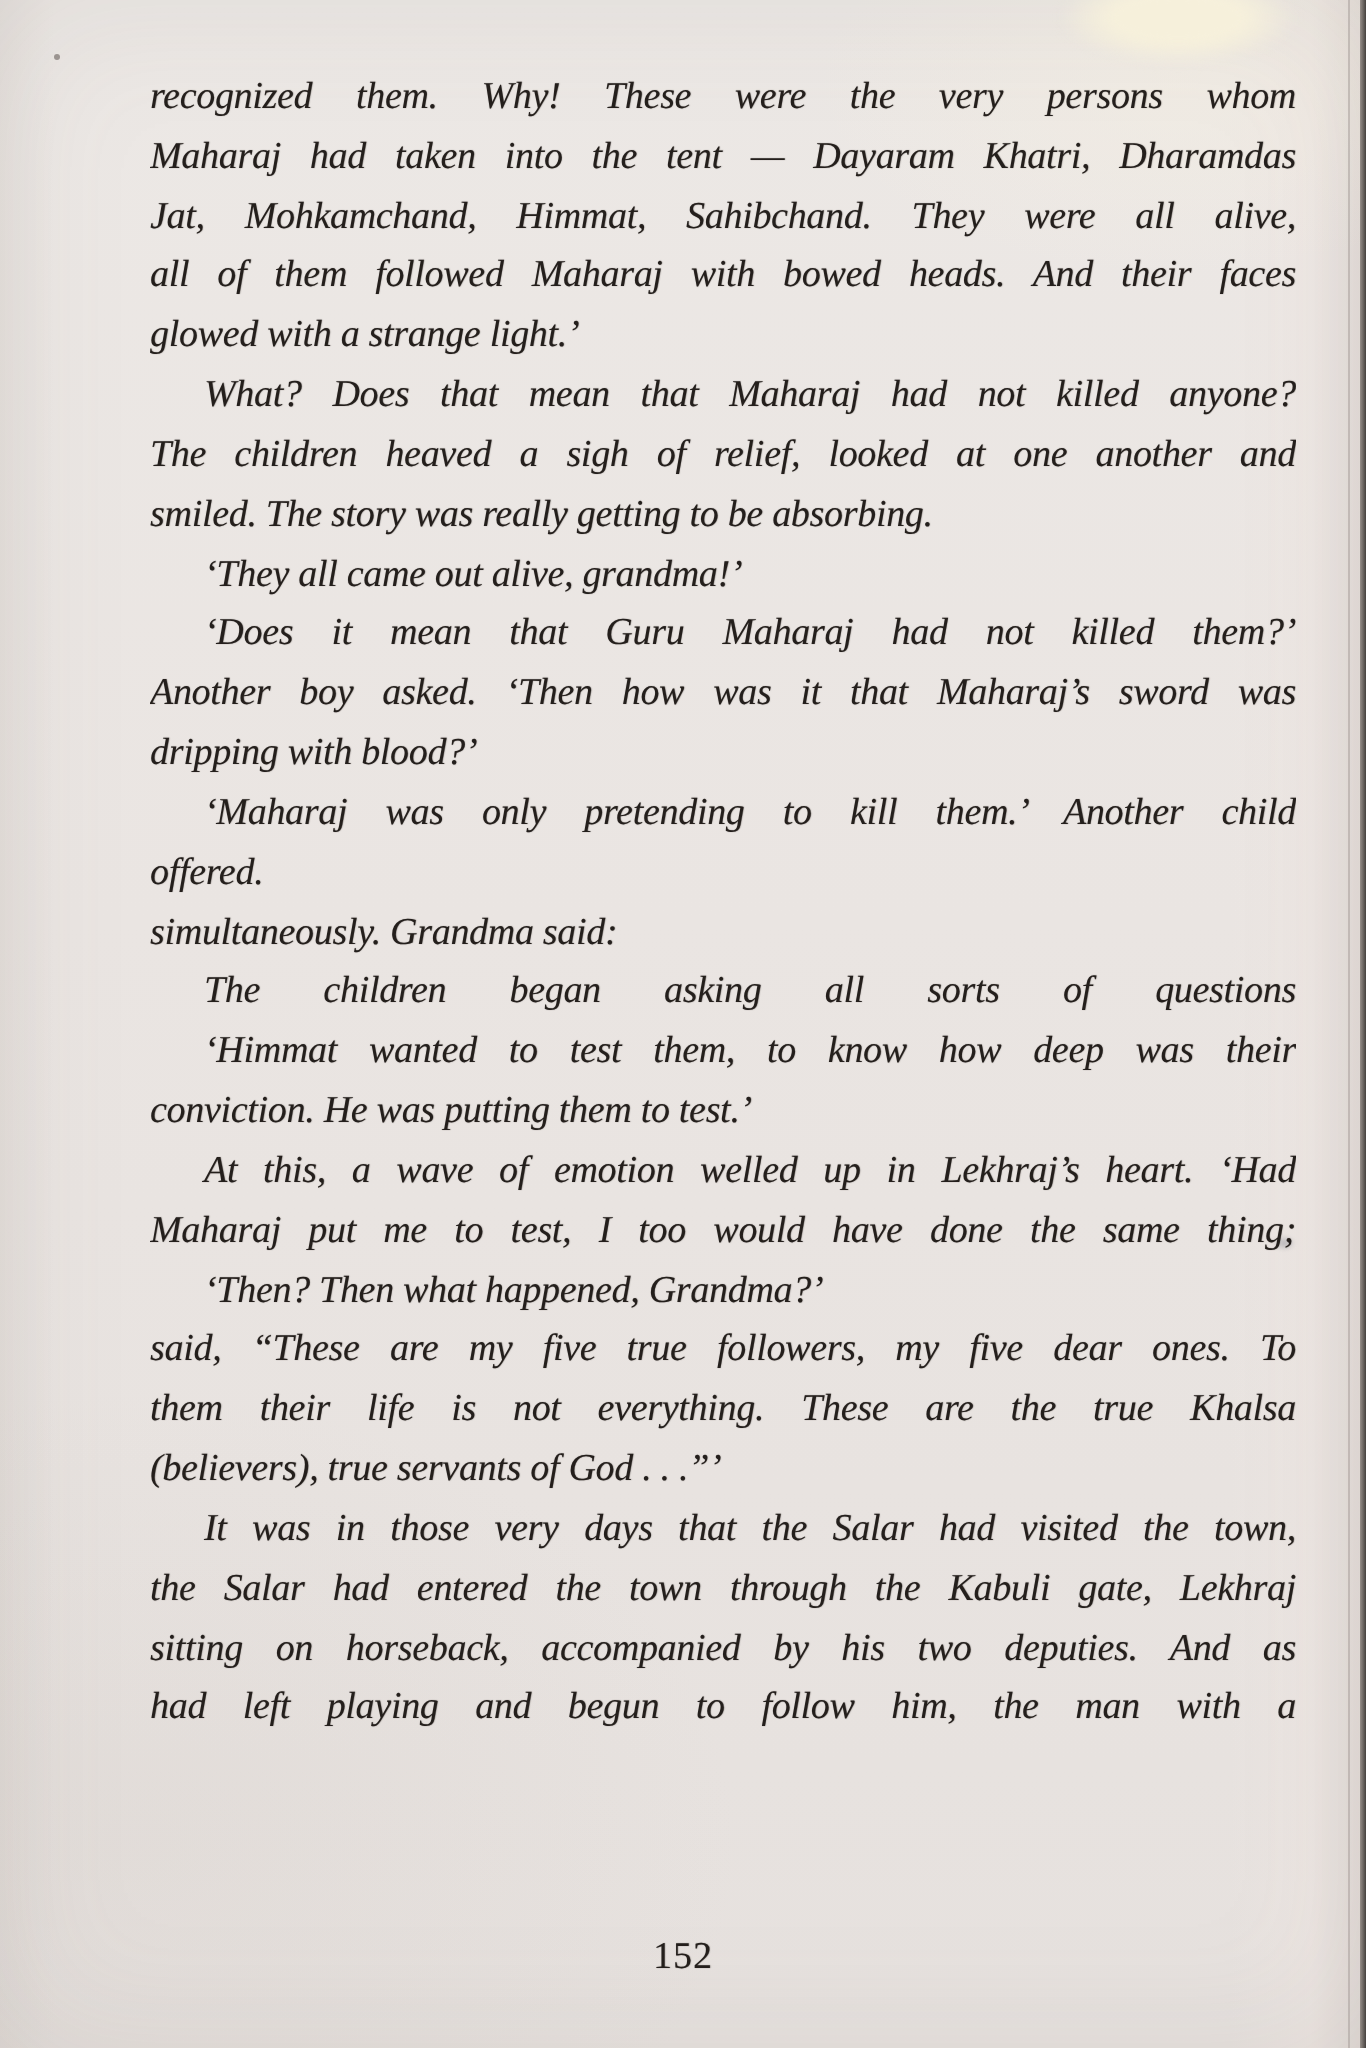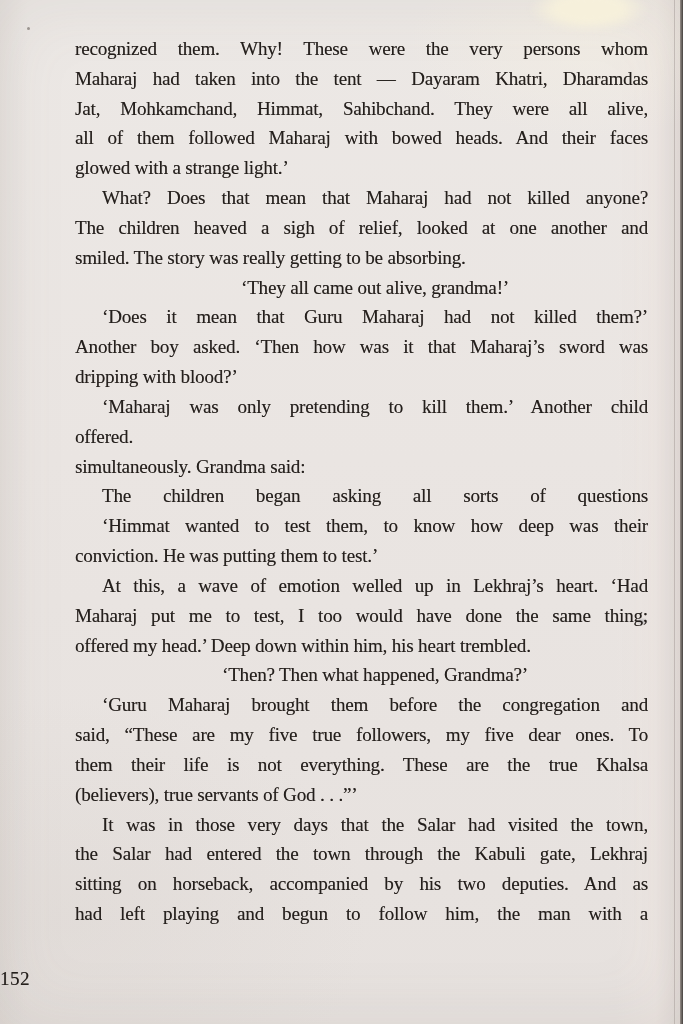--- a/index.html
+++ b/index.html
@@ -50,37 +50,38 @@
     background:radial-gradient(closest-side,rgba(108,112,124,.38),rgba(108,112,124,0) 75%);
     filter:blur(.7px);
   }
   
   .text-block{
     position:absolute;left:75px;top:34px;width:573px;
     font-size:19px;
     letter-spacing:-0.15px;
     color:var(--ink);
     text-shadow:0.2px 0.2px 0.55px rgba(40,34,29,.5);
+    font-style:italic;
   }
   .line{
     height:29.84px;
     line-height:29.84px;
     overflow:hidden;
     white-space:nowrap;
     text-align:left;
   }
   .line.justify{
     white-space:normal;
     text-align:justify;
     text-align-last:justify;
   }
-  .line.indent{padding-left:27px;text-align:center;}
+  .line.indent{padding-left:27px;}
   .page-number{
     position:absolute;left:0;top:964px;width:100%;
-    text-align:left;
+    text-align:center;
     font-size:19px;line-height:30px;
     color:var(--ink);
     text-shadow:0.2px 0.2px 0.55px rgba(40,34,29,.5);
     letter-spacing:.5px;
   }
 </style>
 </head>
 <body>
 
 <div class="page">
@@ -103,23 +104,21 @@
       <div class="line justify">Another boy asked. ‘Then how was it that Maharaj’s sword was</div>
       <div class="line">dripping with blood?’</div>
       <div class="line indent justify">‘Maharaj was only pretending to kill them.’ Another child</div>
       <div class="line">offered.</div>
       <div class="line">simultaneously. Grandma said:</div>
       <div class="line indent justify">The children began asking all sorts of questions</div>
       <div class="line indent justify">‘Himmat wanted to test them, to know how deep was their</div>
       <div class="line">conviction. He was putting them to test.’</div>
       <div class="line indent justify">At this, a wave of emotion welled up in Lekhraj’s heart. ‘Had</div>
       <div class="line justify">Maharaj put me to test, I too would have done the same thing;</div>
-      <div class="line">offered my head.’ Deep down within him, his heart trembled.</div>
       <div class="line indent">‘Then? Then what happened, Grandma?’</div>
-      <div class="line indent justify">‘Guru Maharaj brought them before the congregation and</div>
       <div class="line justify">said, “These are my five true followers, my five dear ones. To</div>
       <div class="line justify">them their life is not everything. These are the true Khalsa</div>
       <div class="line">(believers), true servants of God . . .”’</div>
       <div class="line indent justify">It was in those very days that the Salar had visited the town,</div>
       <div class="line justify">the Salar had entered the town through the Kabuli gate, Lekhraj</div>
       <div class="line justify">sitting on horseback, accompanied by his two deputies. And as</div>
       <div class="line justify">had left playing and begun to follow him, the man with a</div>
     </div>
   <div class="page-number">152</div>
 </div>

